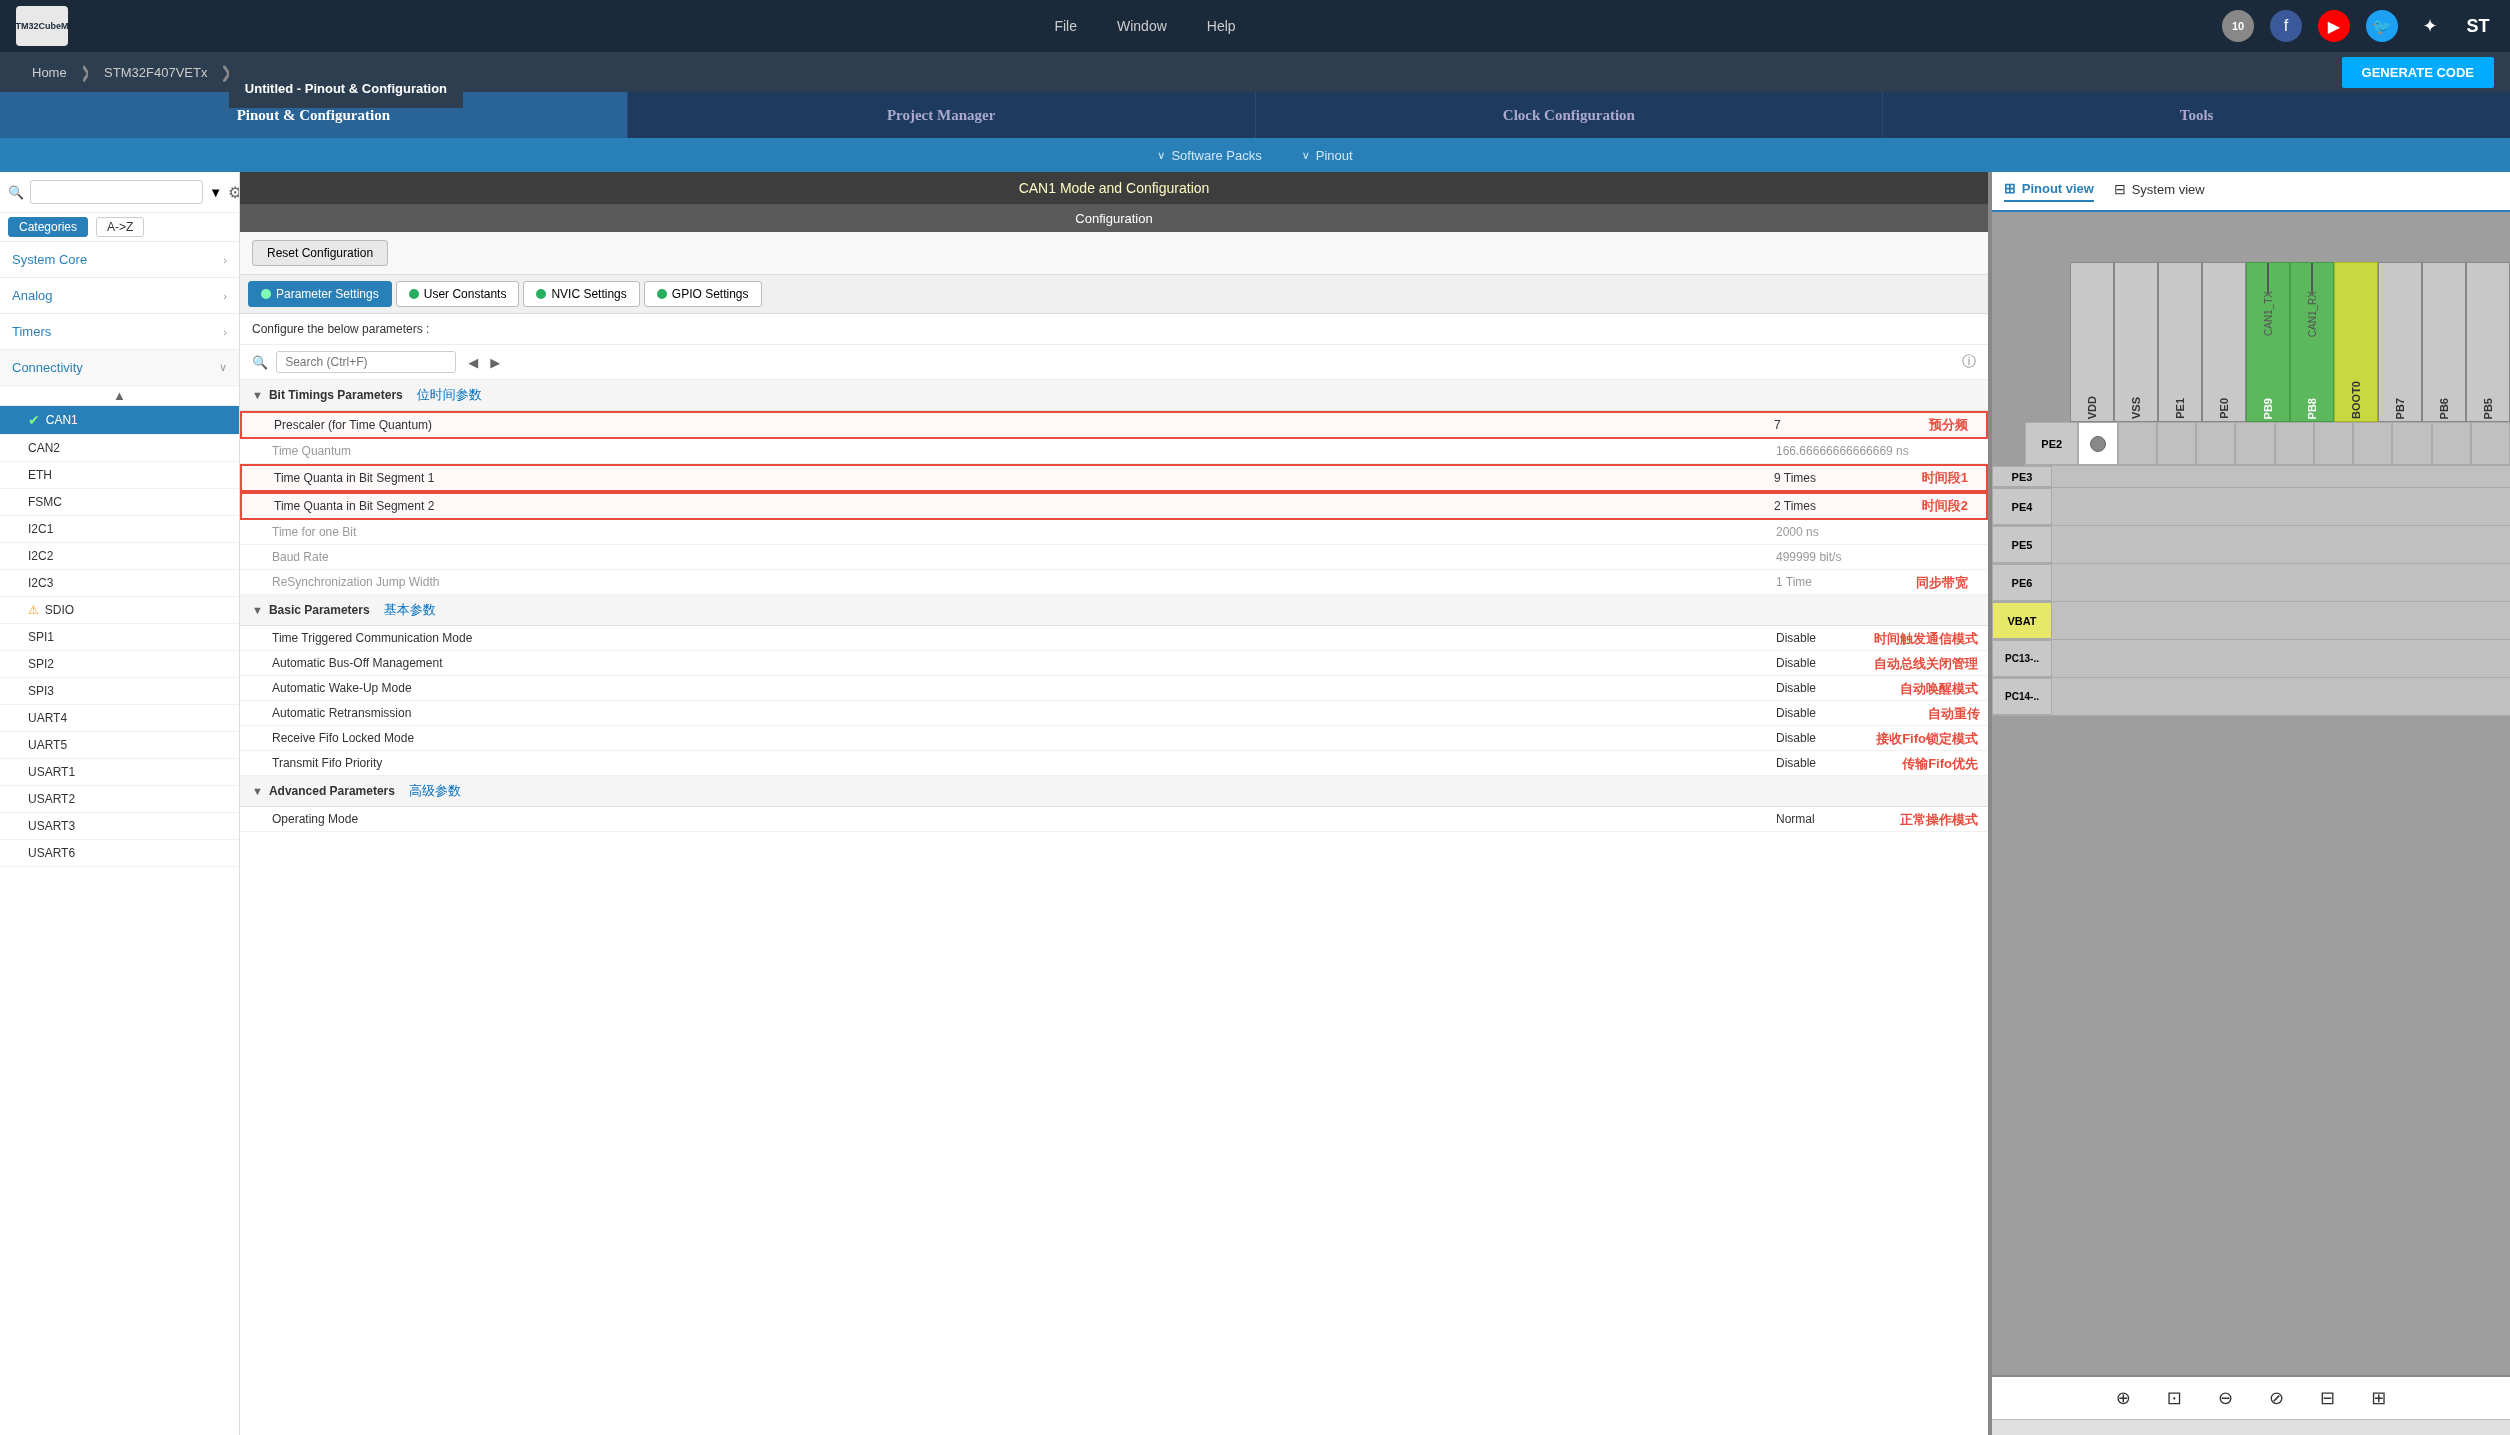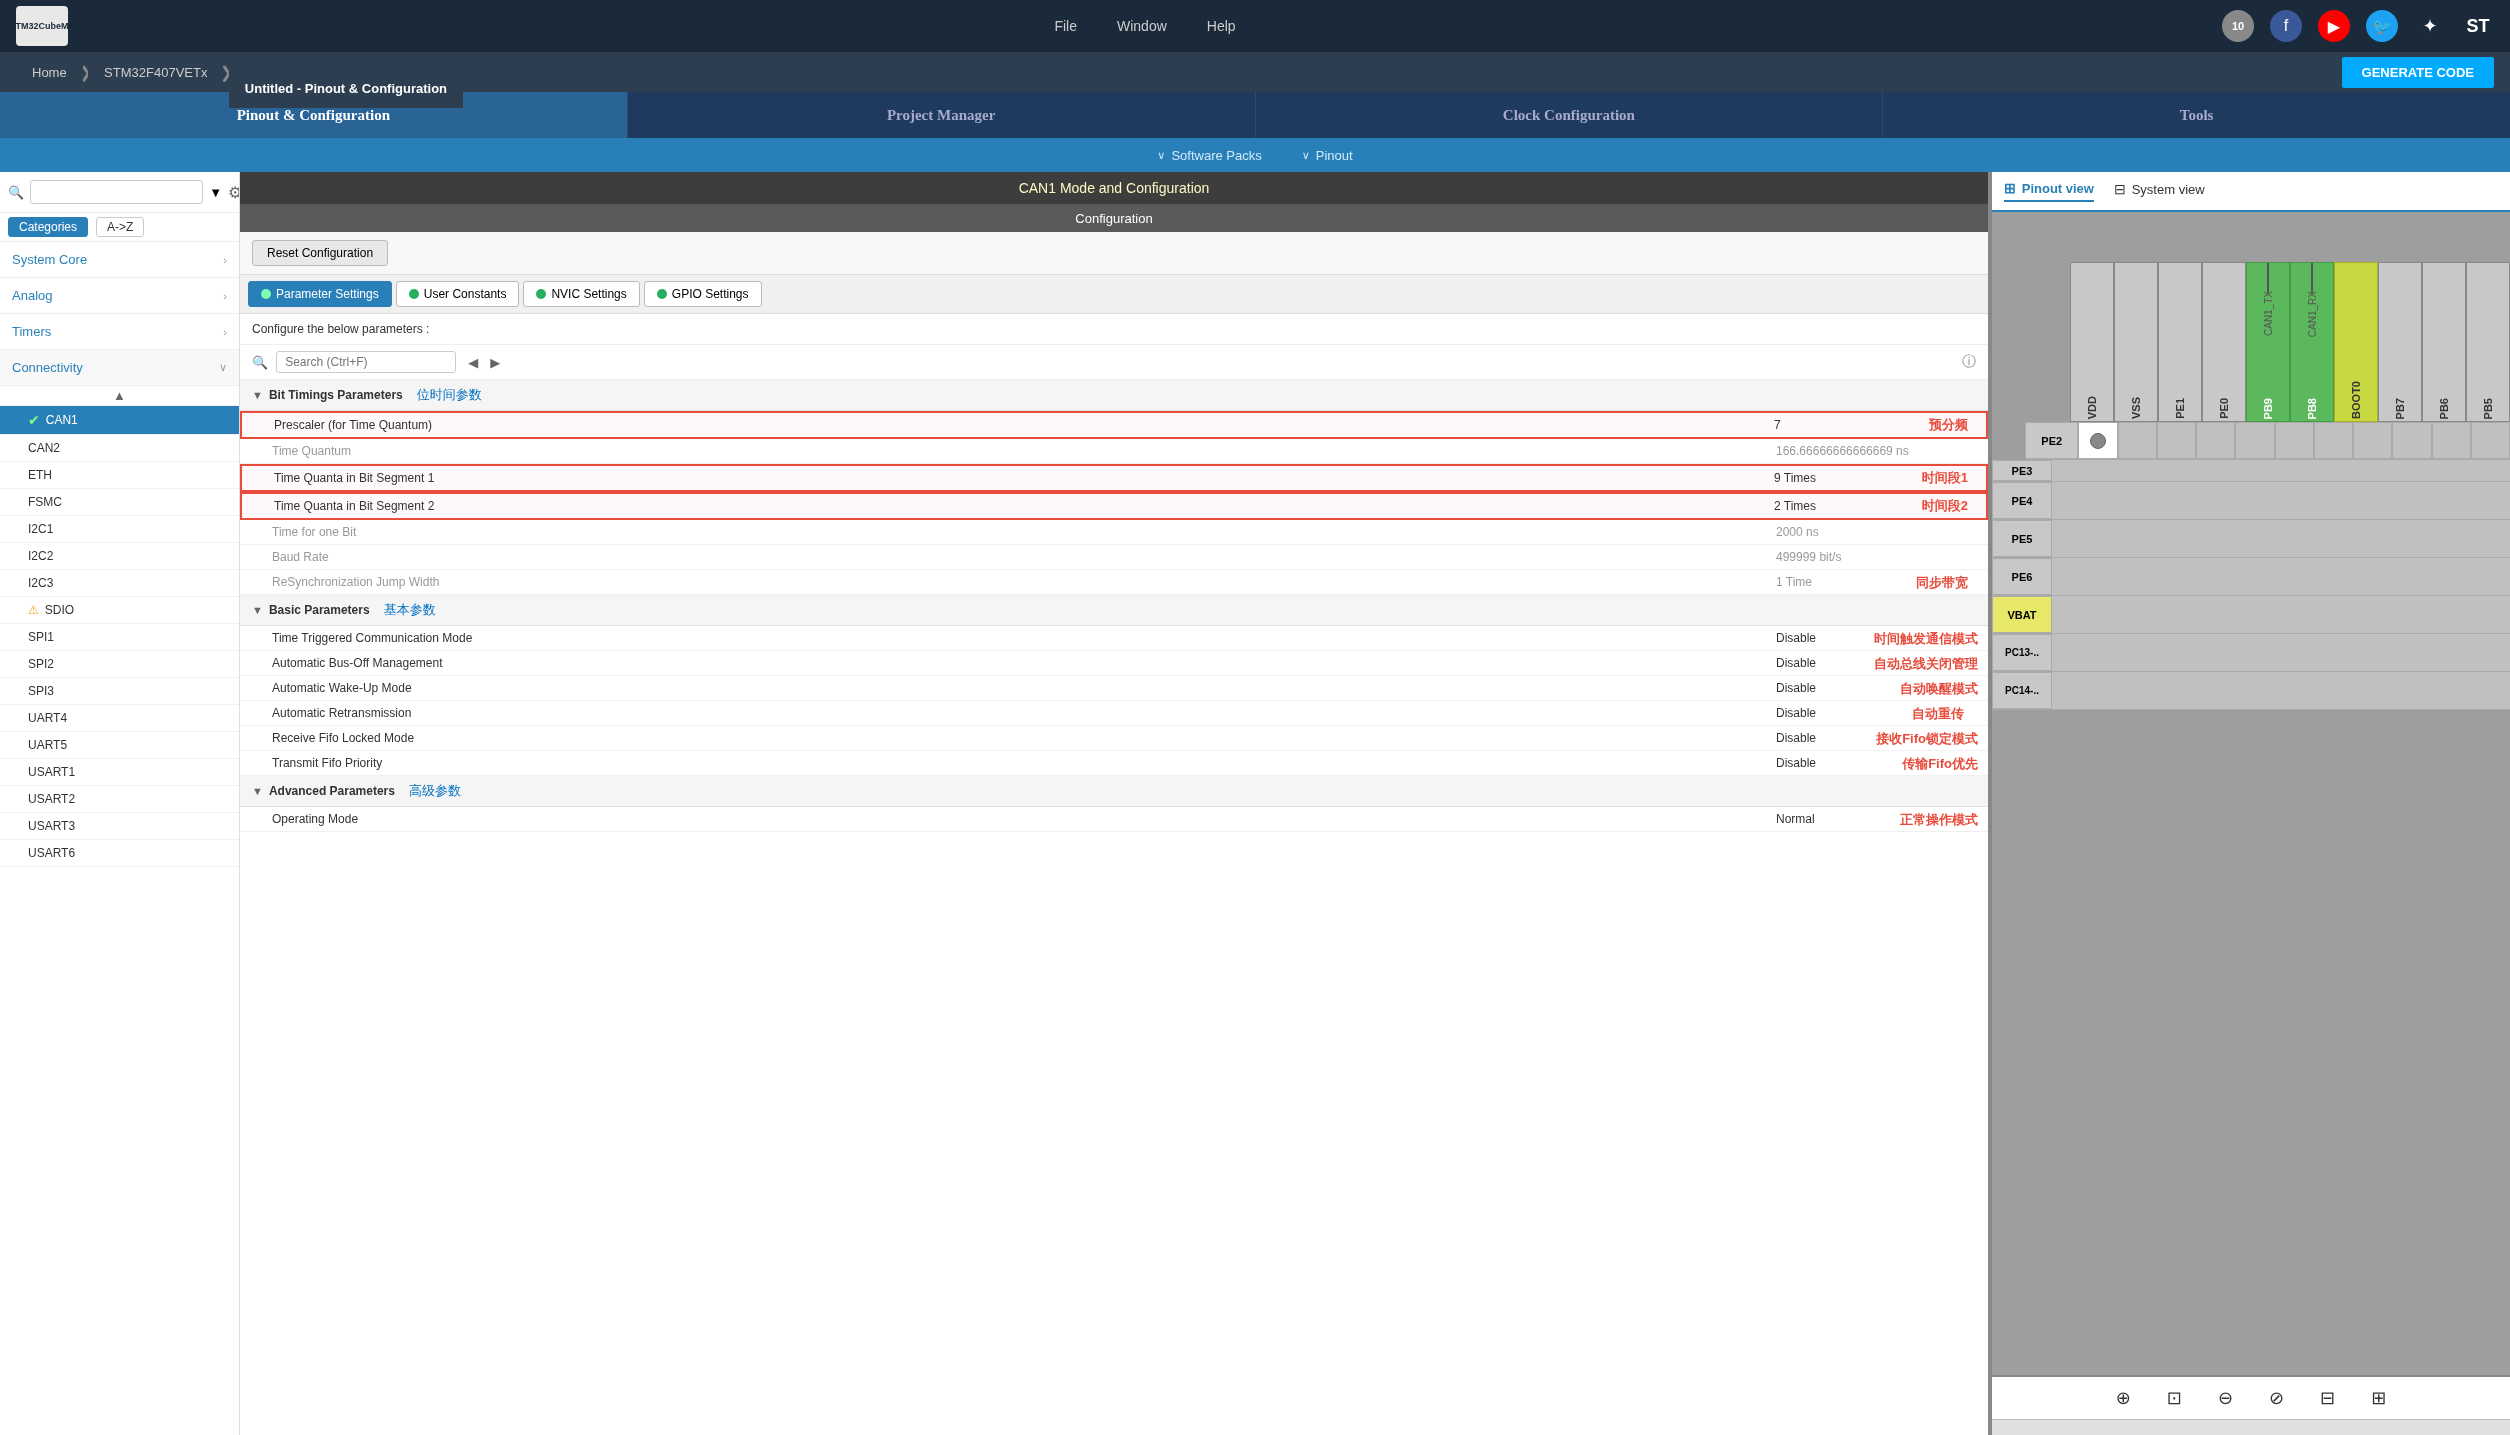--- a/index.html
+++ b/index.html
@@ -432,21 +432,21 @@
           <span class="param-name">Automatic Wake-Up Mode</span>
           <span class="param-value">Disable</span>
         </div>
         <span class="annotation-cn" style="position:absolute;right:10px;top:50%;transform:translateY(-50%);">自动唤醒模式</span>
       </div>
       <div style="position:relative;">
         <div class="param-row">
           <span class="param-name">Automatic Retransmission</span>
           <span class="param-value">Disable</span>
         </div>
-        <span class="annotation-cn" style="position:absolute;right:24px;top:50%;transform:translateY(-50%);">自动重传</span>
+        <span class="annotation-cn" style="position:absolute;right:8px;top:50%;transform:translateY(-50%);">自动重传</span>
       </div>
       <div style="position:relative;">
         <div class="param-row">
           <span class="param-name">Receive Fifo Locked Mode</span>
           <span class="param-value">Disable</span>
         </div>
         <span class="annotation-cn" style="position:absolute;right:10px;top:50%;transform:translateY(-50%);">接收Fifo锁定模式</span>
       </div>
       <div style="position:relative;">
         <div class="param-row">
@@ -531,21 +531,21 @@
           </div>
 
           <div style="width:44px;height:160px;background:#c8c8c8;border:1px solid #888;display:flex;align-items:flex-end;justify-content:center;">
             <span style="writing-mode:vertical-lr;transform:rotate(180deg);font-size:11px;color:#333;font-weight:bold;padding:2px 0;">PB5</span>
           </div>
         </div>
       </div>
 
       <div style="position:absolute;top:210px;left:0;right:0;bottom:50px;">
 
-        <div style="display:flex;align-items:center;height:38px;border-bottom:1px solid #aaa;margin-left:33px;">
+        <div style="display:flex;align-items:center;height:44px;border-bottom:1px solid #aaa;margin-left:33px;">
           <div style="width:60px;background:#c8c8c8;border:1px solid #aaa;height:100%;display:flex;align-items:center;justify-content:center;font-size:11px;font-weight:bold;">PE2</div>
           <div style="width:44px;height:100%;border:1px solid #aaa;background:white;display:flex;align-items:center;justify-content:center;">
             <div style="width:16px;height:16px;border-radius:50%;background:#888;border:1px solid #666;"></div>
           </div>
           <div style="width:44px;height:100%;border:1px solid #aaa;background:#c0c0c0;"></div>
           <div style="width:44px;height:100%;border:1px solid #aaa;background:#c0c0c0;"></div>
           <div style="width:44px;height:100%;border:1px solid #aaa;background:#c0c0c0;"></div>
           <div style="width:44px;height:100%;border:1px solid #aaa;background:#c0c0c0;"></div>
           <div style="width:44px;height:100%;border:1px solid #aaa;background:#c0c0c0;"></div>
           <div style="width:44px;height:100%;border:1px solid #aaa;background:#c0c0c0;"></div>

